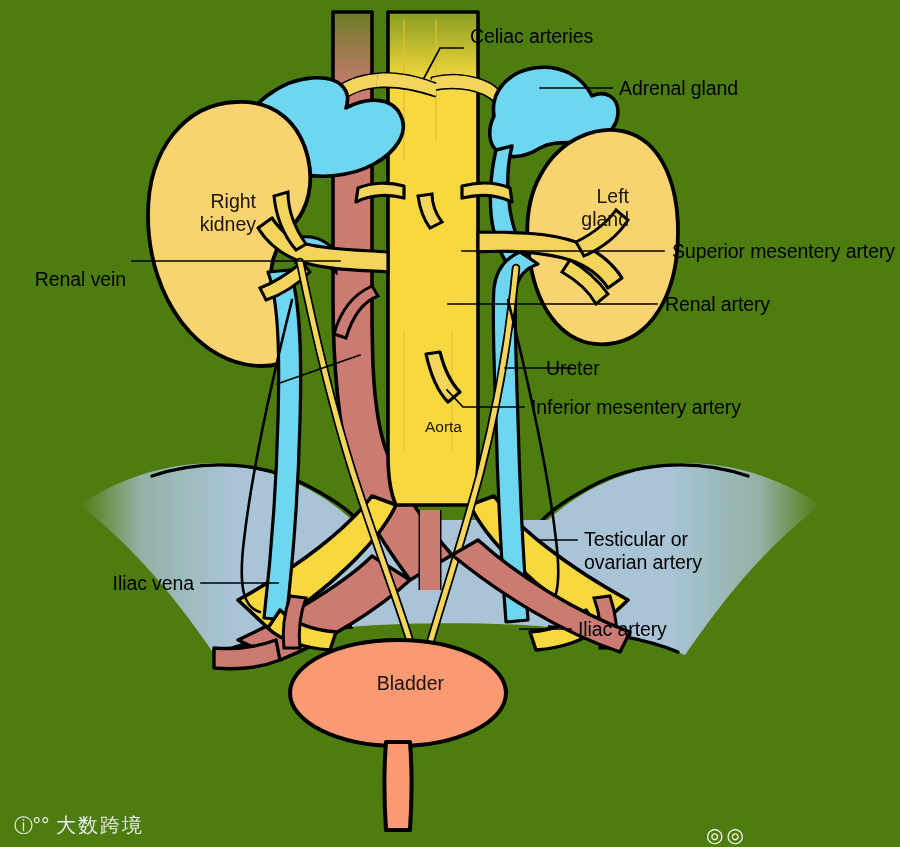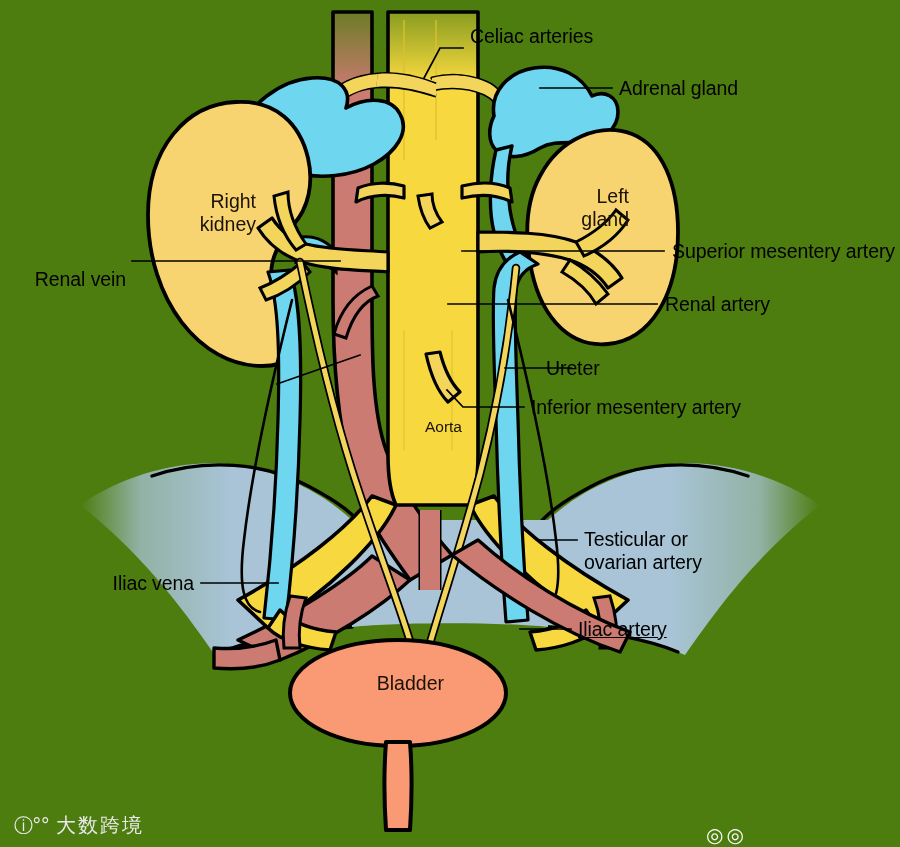--- a/index.html
+++ b/index.html
@@ -317,21 +317,21 @@
 
   <div class="lbl r" style="left:665px; top:293px;">Renal artery</div>
 
   <div class="lbl r" style="left:546px; top:357px;">Ureter</div>
 
   <div class="lbl r" style="left:584px; top:528px;">Testicular or
 ovarian artery</div>
 
   <div class="lbl r" style="left:531px; top:396px;">Inferior mesentery artery</div>
 
-  <div class="lbl r" style="left:578px; top:618px;text-decoration:underline;">Iliac artery</div>
+  <div class="lbl r" style="left:578px; top:618px;">Iliac artery</div>
 
   <div class="lbl l" style="left:31px; top:268px; width:95px;text-align:right;">Renal vein</div>
 
 
   <div class="lbl l" style="left:108px; top:572px; width:86px;">Iliac vena</div>
 
   <div class="inlbl" style="left:176px; top:190px; width:80px;">Right
 kidney</div>
 
   <div class="inlbl" style="left:549px; top:185px; width:80px;">Left

